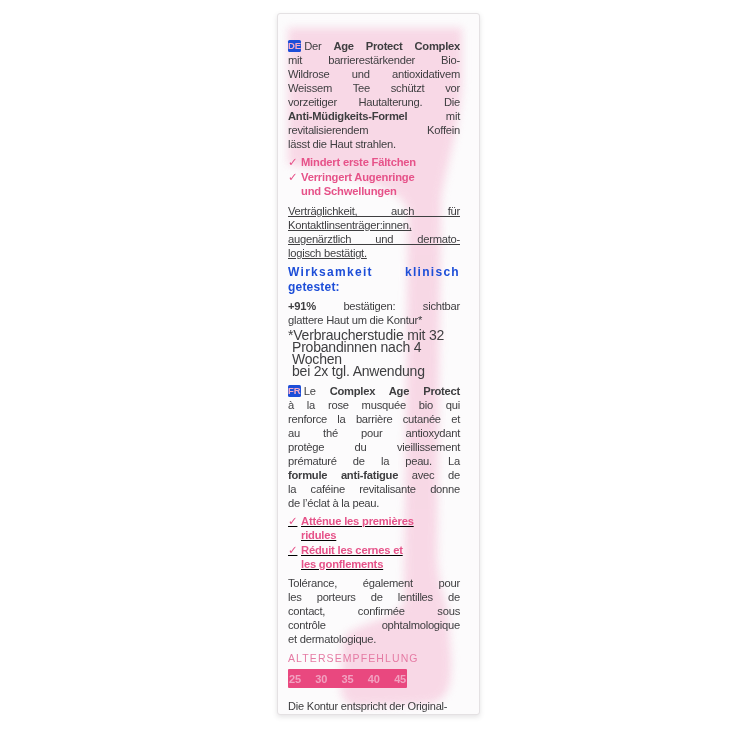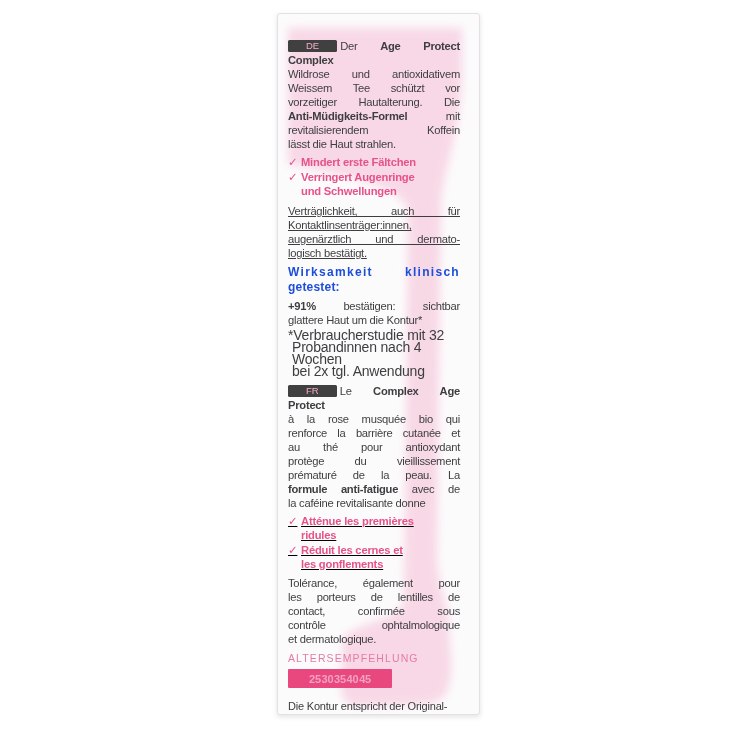--- a/index.html
+++ b/index.html
@@ -12,22 +12,22 @@
 
   .tube{position:absolute;left:0;top:0;width:203px;height:702px;filter:blur(4px);opacity:.85;}
 
   .content{position:absolute;left:10px;top:25px;width:172px;}
 
   .para{font-size:11.2px;line-height:14px;letter-spacing:-.25px;color:#3e3e40;}
   .b{font-weight:bold;}
   .just .ln{text-align:justify;text-align-last:justify;}
   .just .ln:last-child{text-align-last:left;}
 
-  .badge{display:inline-block;background:#404040;color:#f5abc8;font-weight:normal;
-         font-size:9.5px;line-height:11.5px;padding:0 18px;border-radius:1.5px;
+  .badge{display:inline-block;background:#1d4ed8;color:#f5abc8;font-weight:bold;
+         font-size:9.5px;line-height:11.5px;padding:0 0;border-radius:1.5px;
          margin-right:3px;position:relative;top:-1px;letter-spacing:0;}
 
   .checklist{margin:4px 0 6px;}
   .check{display:flex;margin-bottom:1px;color:#e65289;font-weight:bold;
          font-size:11.2px;line-height:14px;letter-spacing:-.2px;}
   .tick{width:13px;flex:none;font-weight:normal;font-size:11.5px;color:#e65289;}
   .ctext{flex:1;}
 
   .mb4{margin-bottom:4px;}
   .mb5{margin-bottom:5px;text-decoration:underline;}
@@ -35,22 +35,22 @@
   .heading{color:#1d4ed8;font-weight:bold;font-size:12px;line-height:15px;
            letter-spacing:1.3px;margin-bottom:4px;}
   .heading .ln:last-child{letter-spacing:.2px;}
 
   .stat{margin-bottom:2px;}
   .fn{font-size:14px;line-height:12px;letter-spacing:-.2px;color:#3e3e40;margin-bottom:7px;}
   .fn .ln + .ln{padding-left:4px;}
 
   .age-label{color:#e57ba4;font-weight:normal;font-size:10.5px;letter-spacing:1.1px;
              margin:6px 0 5px;}
-  .age-bar{width:104px;height:19px;background:#e9487f;border-radius:1px;
-           display:flex;align-items:center;justify-content:space-between;padding:0 21px;}
+  .age-bar{width:119px;height:19px;background:#e9487f;border-radius:1px;
+           display:flex;align-items:center;justify-content:space-between;padding:0 1px;}
   .age-bar span{color:#f2a2c1;font-weight:bold;font-size:11px;letter-spacing:-.2px;}
 
   .note{font-size:11px;line-height:13.2px;color:#3b3b3d;margin-top:12px;letter-spacing:-.2px;}
 </style>
 </head>
 <body>
 
 <div class="page">
   <div class="card">
 
@@ -61,20 +61,21 @@
            L173,645 C174,675 168,688 148,690
            L85,692 C68,693 62,685 63,668
            L65,628 C66,610 120,608 126,588
            L130,200 C130,172 70,162 10,150 Z"></path>
     </svg>
 
     <div class="content">
 
       <div class="para just mb4">
           <div class="ln"><span class="badge">DE</span><span>Der </span><span class="b">Age Protect Complex</span></div>
+          <div class="ln"><span>mit barrierestärkender Bio-</span></div>
           <div class="ln"><span>Wildrose und antioxidativem</span></div>
           <div class="ln"><span>Weissem Tee schützt vor</span></div>
           <div class="ln"><span>vorzeitiger Hautalterung. Die</span></div>
           <div class="ln"><span class="b">Anti-Müdigkeits-Formel</span><span> mit</span></div>
           <div class="ln"><span>revitalisierendem Koffein</span></div>
           <div class="ln"><span>lässt die Haut strahlen.</span></div>
         </div>
 
       <div class="checklist">
         <div class="check">
@@ -117,20 +118,21 @@
 
       <div class="para just mb4">
           <div class="ln"><span class="badge">FR</span><span>Le </span><span class="b">Complex Age Protect</span></div>
           <div class="ln"><span>à la rose musquée bio qui</span></div>
           <div class="ln"><span>renforce la barrière cutanée et</span></div>
           <div class="ln"><span>au thé pour antioxydant</span></div>
           <div class="ln"><span>protège du vieillissement</span></div>
           <div class="ln"><span>prématuré de la peau. La</span></div>
           <div class="ln"><span class="b">formule anti-fatigue</span><span> avec de</span></div>
           <div class="ln"><span>la caféine revitalisante donne</span></div>
+          <div class="ln"><span>de l’éclat à la peau.</span></div>
         </div>
 
       <div class="checklist mb5">
         <div class="check">
           <span class="tick">✓</span>
           <div class="ctext">
               <div class="ln"><span>Atténue les premières</span></div>
               <div class="ln"><span>ridules</span></div>
             </div>
         </div>

